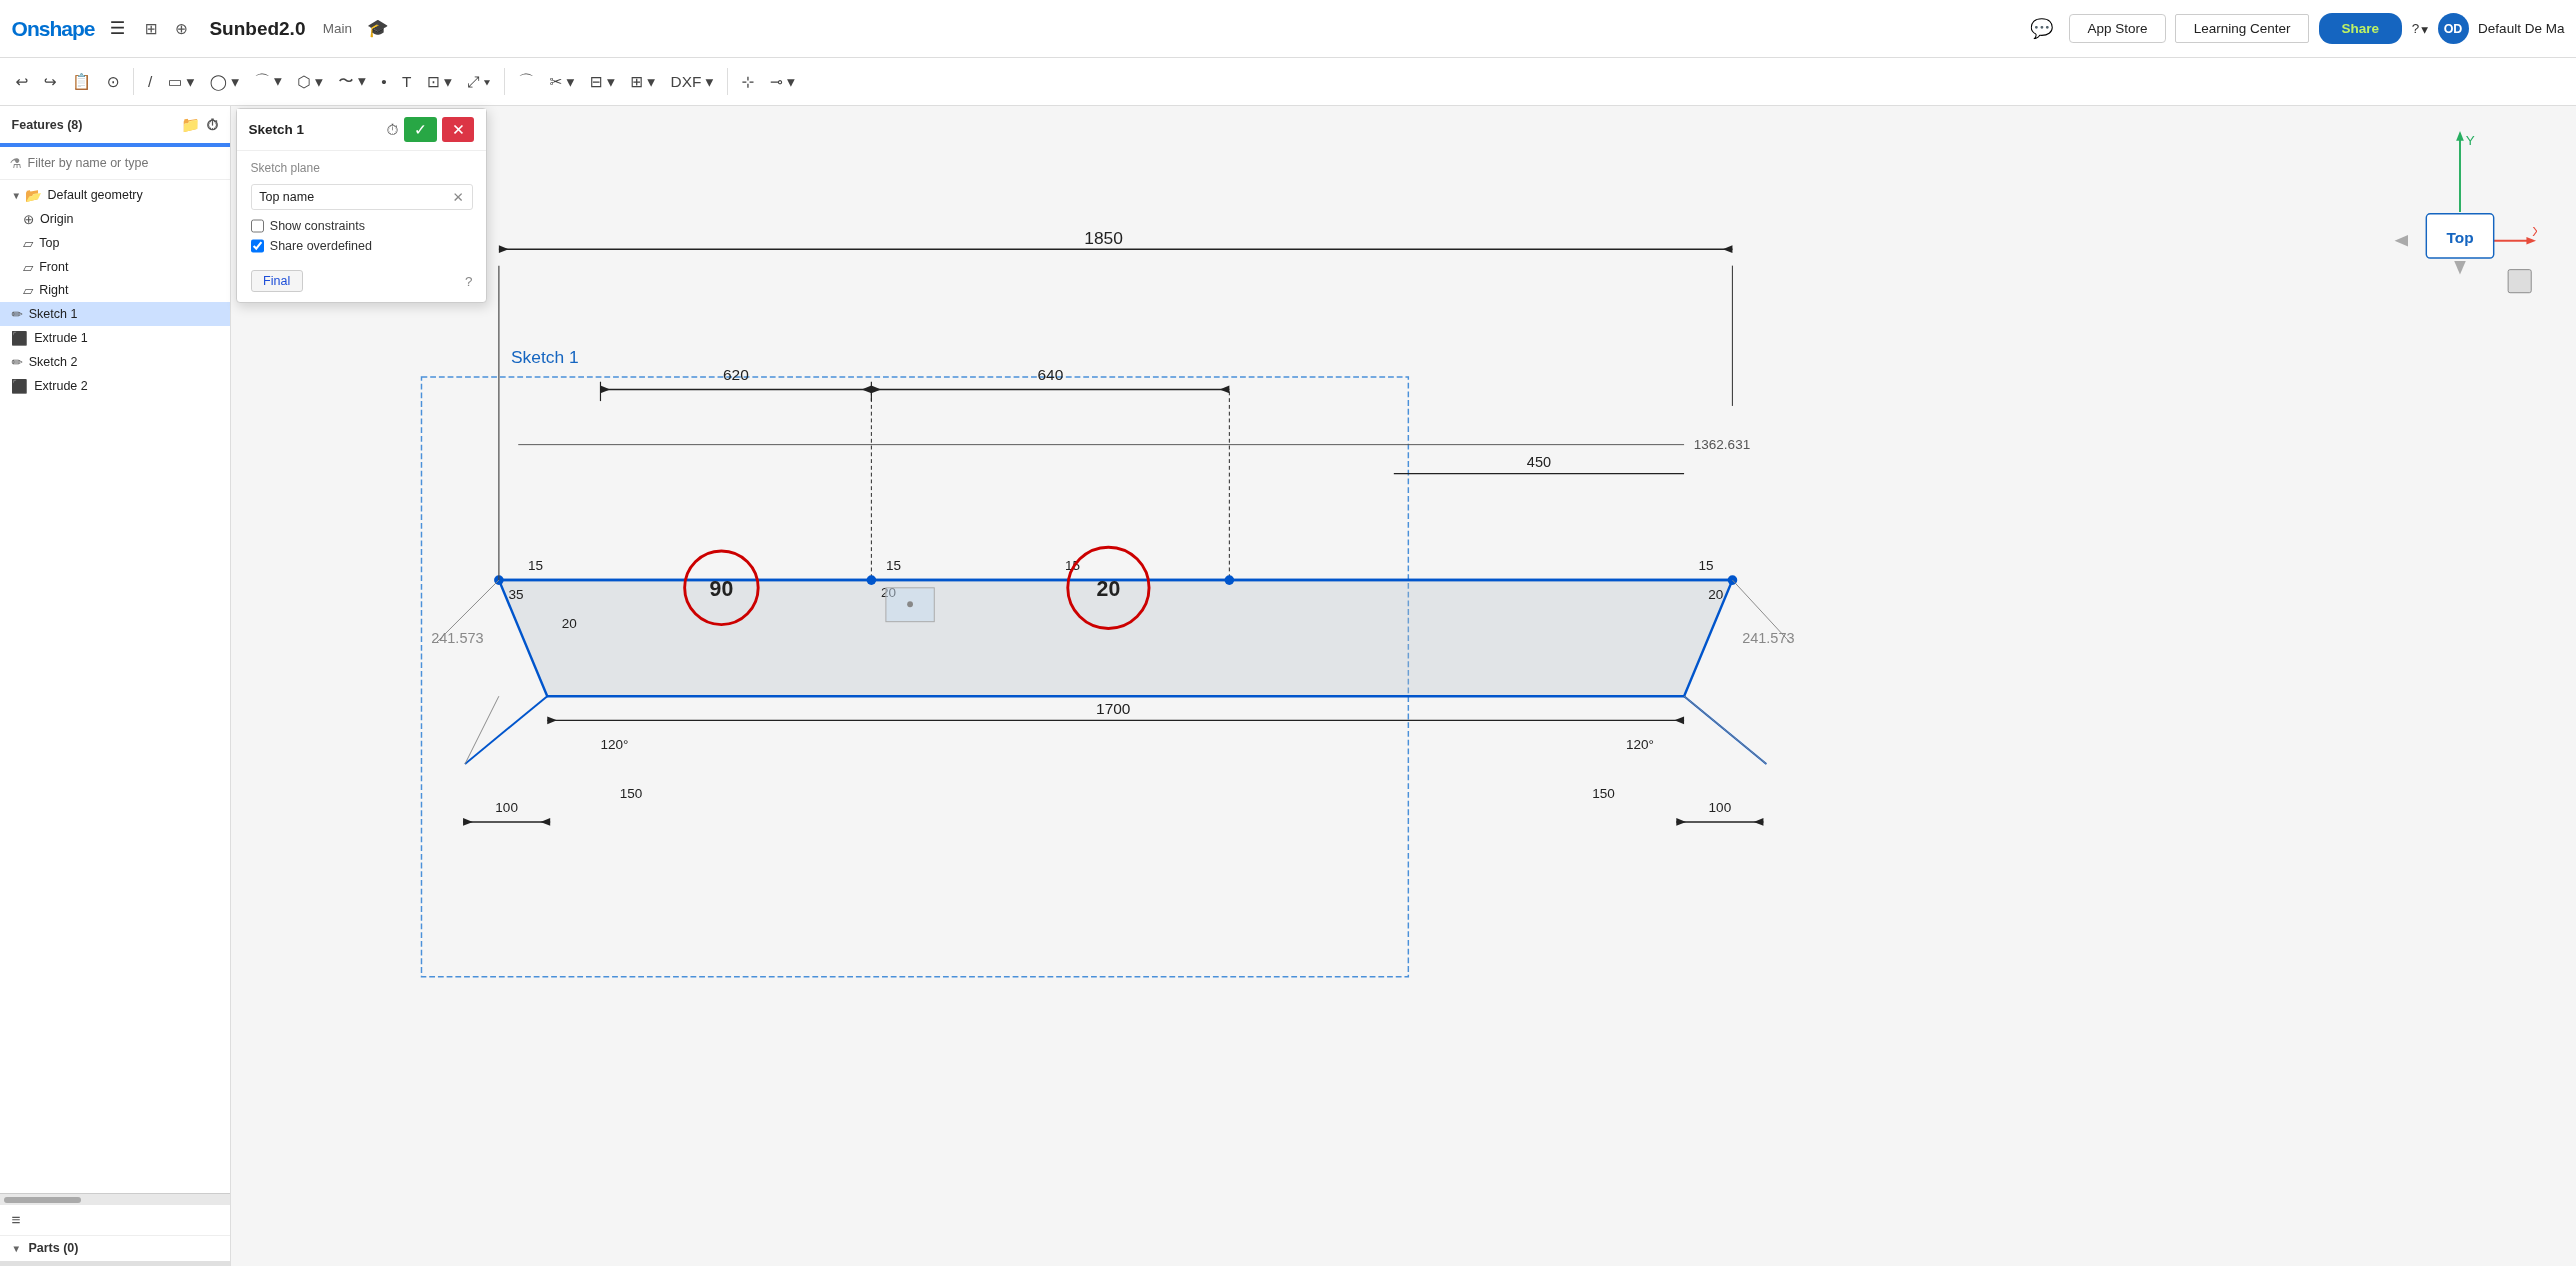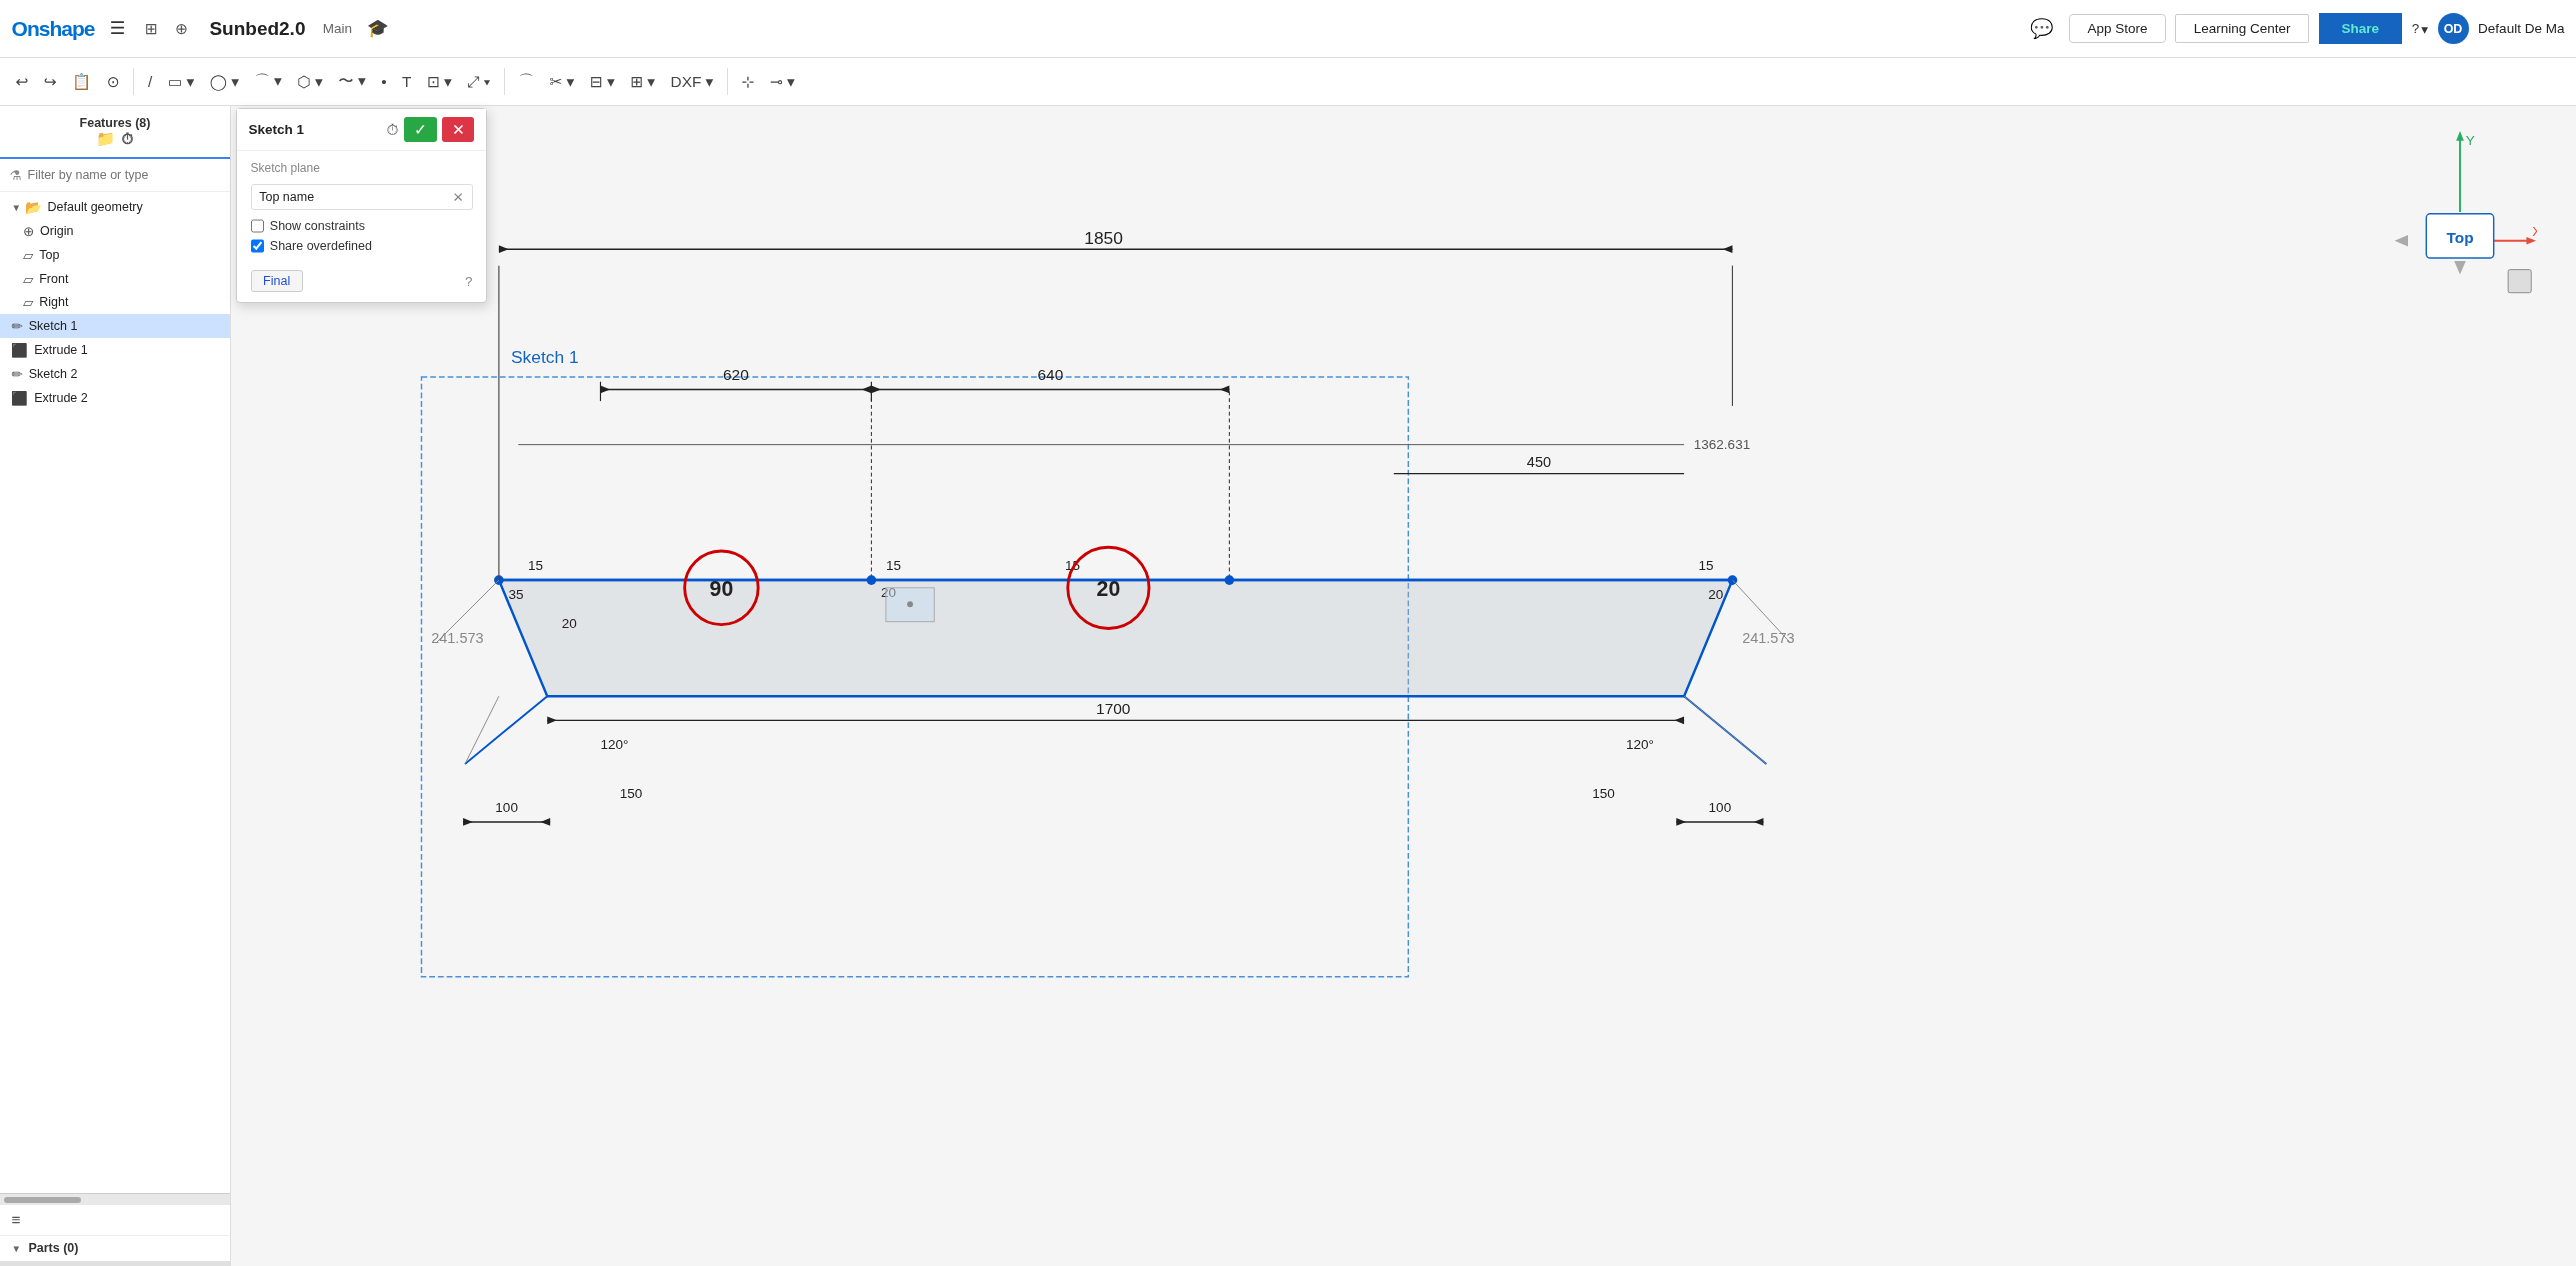--- a/index.html
+++ b/index.html
@@ -20,22 +20,22 @@
     #topnav .chat-icon { font-size: 19px; color: #555; cursor: pointer; }
     #topnav .app-store-btn {
       border: 1px solid #ccc; background: #fff; padding: 5.8px 17.4px;
       border-radius: 3.9px; cursor: pointer; font-size: 13.5px; color: #222;
     }
     #topnav .learning-btn {
       border: 1px solid #ccc; background: #fff; padding: 5.8px 17.4px;
       border-radius: 2px; cursor: pointer; font-size: 13.5px; color: #222;
     }
     #topnav .share-btn {
-      background: #1565c0; color: #5eead4; border: none; padding: 7.7px 23px;
-      border-radius: 0; cursor: pointer; font-size: 13.5px; font-weight: 600;
+      background: #1565c0; color: #bef264; border: none; padding: 7.7px 23px;
+      border-radius: 13px; cursor: pointer; font-size: 13.5px; font-weight: 600;
     }
     #topnav .help-btn { font-size: 13.5px; color: #333; cursor: pointer; display: flex; align-items: center; gap: 1.9px; }
     #topnav .avatar { width: 31px; height: 31px; border-radius: 50%; background: #1565c0; display: flex; align-items: center; justify-content: center; color: #fff; font-size: 12.5px; font-weight: 600; }
     #topnav .username { font-size: 13.5px; color: #222; }
 
     
     #toolbar {
       display: flex; align-items: center; background: #fff; height: 48px;
       border-bottom: 1px solid #ddd; padding: 0 9.6px; gap: 3.9px;
     }
@@ -49,22 +49,21 @@
     #main { display: flex; height: calc(1267px - 106px); }
 
     
     #sidebar {
       width: 231px; min-width: 231px; background: #fff; border-right: 1px solid #ddd;
       display: flex; flex-direction: column; overflow: hidden;
     }
     .sidebar-header {
       display: flex; align-items: center; justify-content: space-between;
       padding: 9.6px 11.6px; font-weight: 600; font-size: 12.5px; color: #333;
-      border-bottom: 2px solid #3b82f6;
-      flex-direction: column;
+      border-bottom: 4px solid #3b82f6;
     }
     .sidebar-header-icons { display: flex; gap: 5.8px; }
     .sidebar-header-icons span { cursor: pointer; color: #555; font-size: 15.4px; }
     .filter-row { padding: 7.7px 9.6px; border-bottom: 1px solid #eee; display: flex; align-items: center; gap: 5.8px; }
     .filter-icon { color: #888; font-size: 13.5px; }
     .filter-input {
       border: none; outline: none; font-size: 12.5px; color: #666; background: transparent; width: 100%;
     }
     .tree-area { flex: 1; overflow-y: auto; padding: 3.9px 0; }
     .tree-item {

